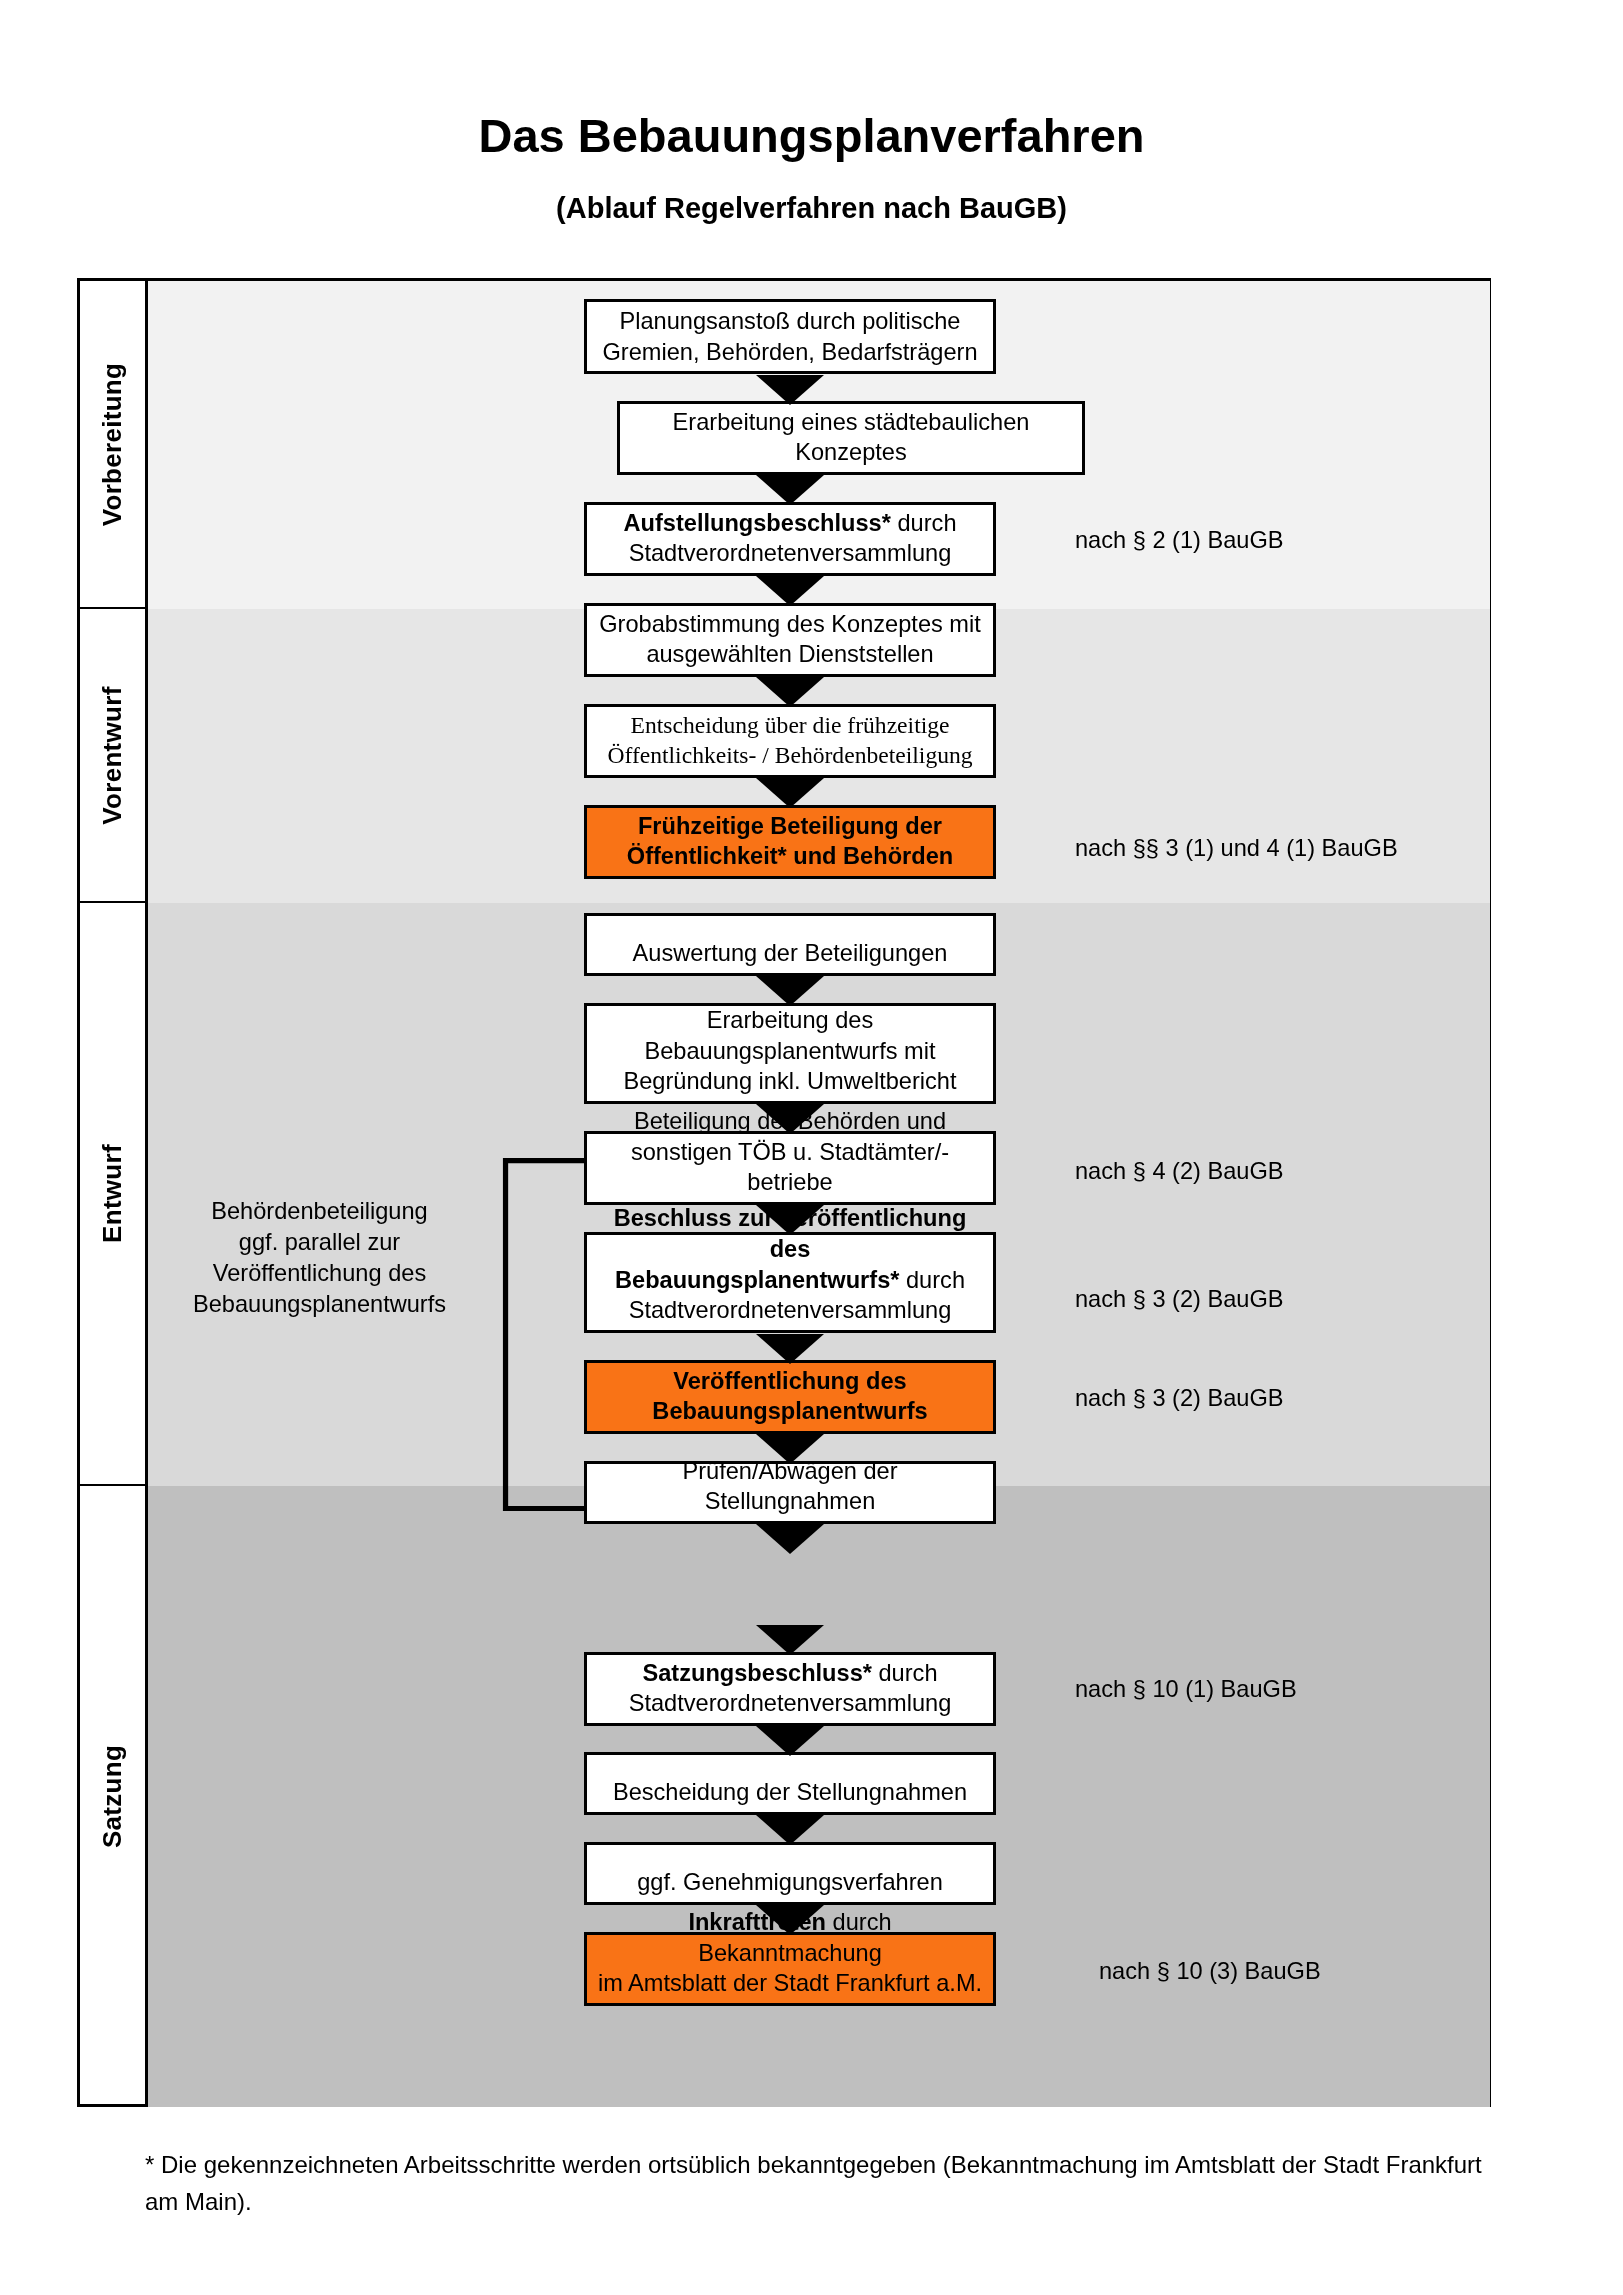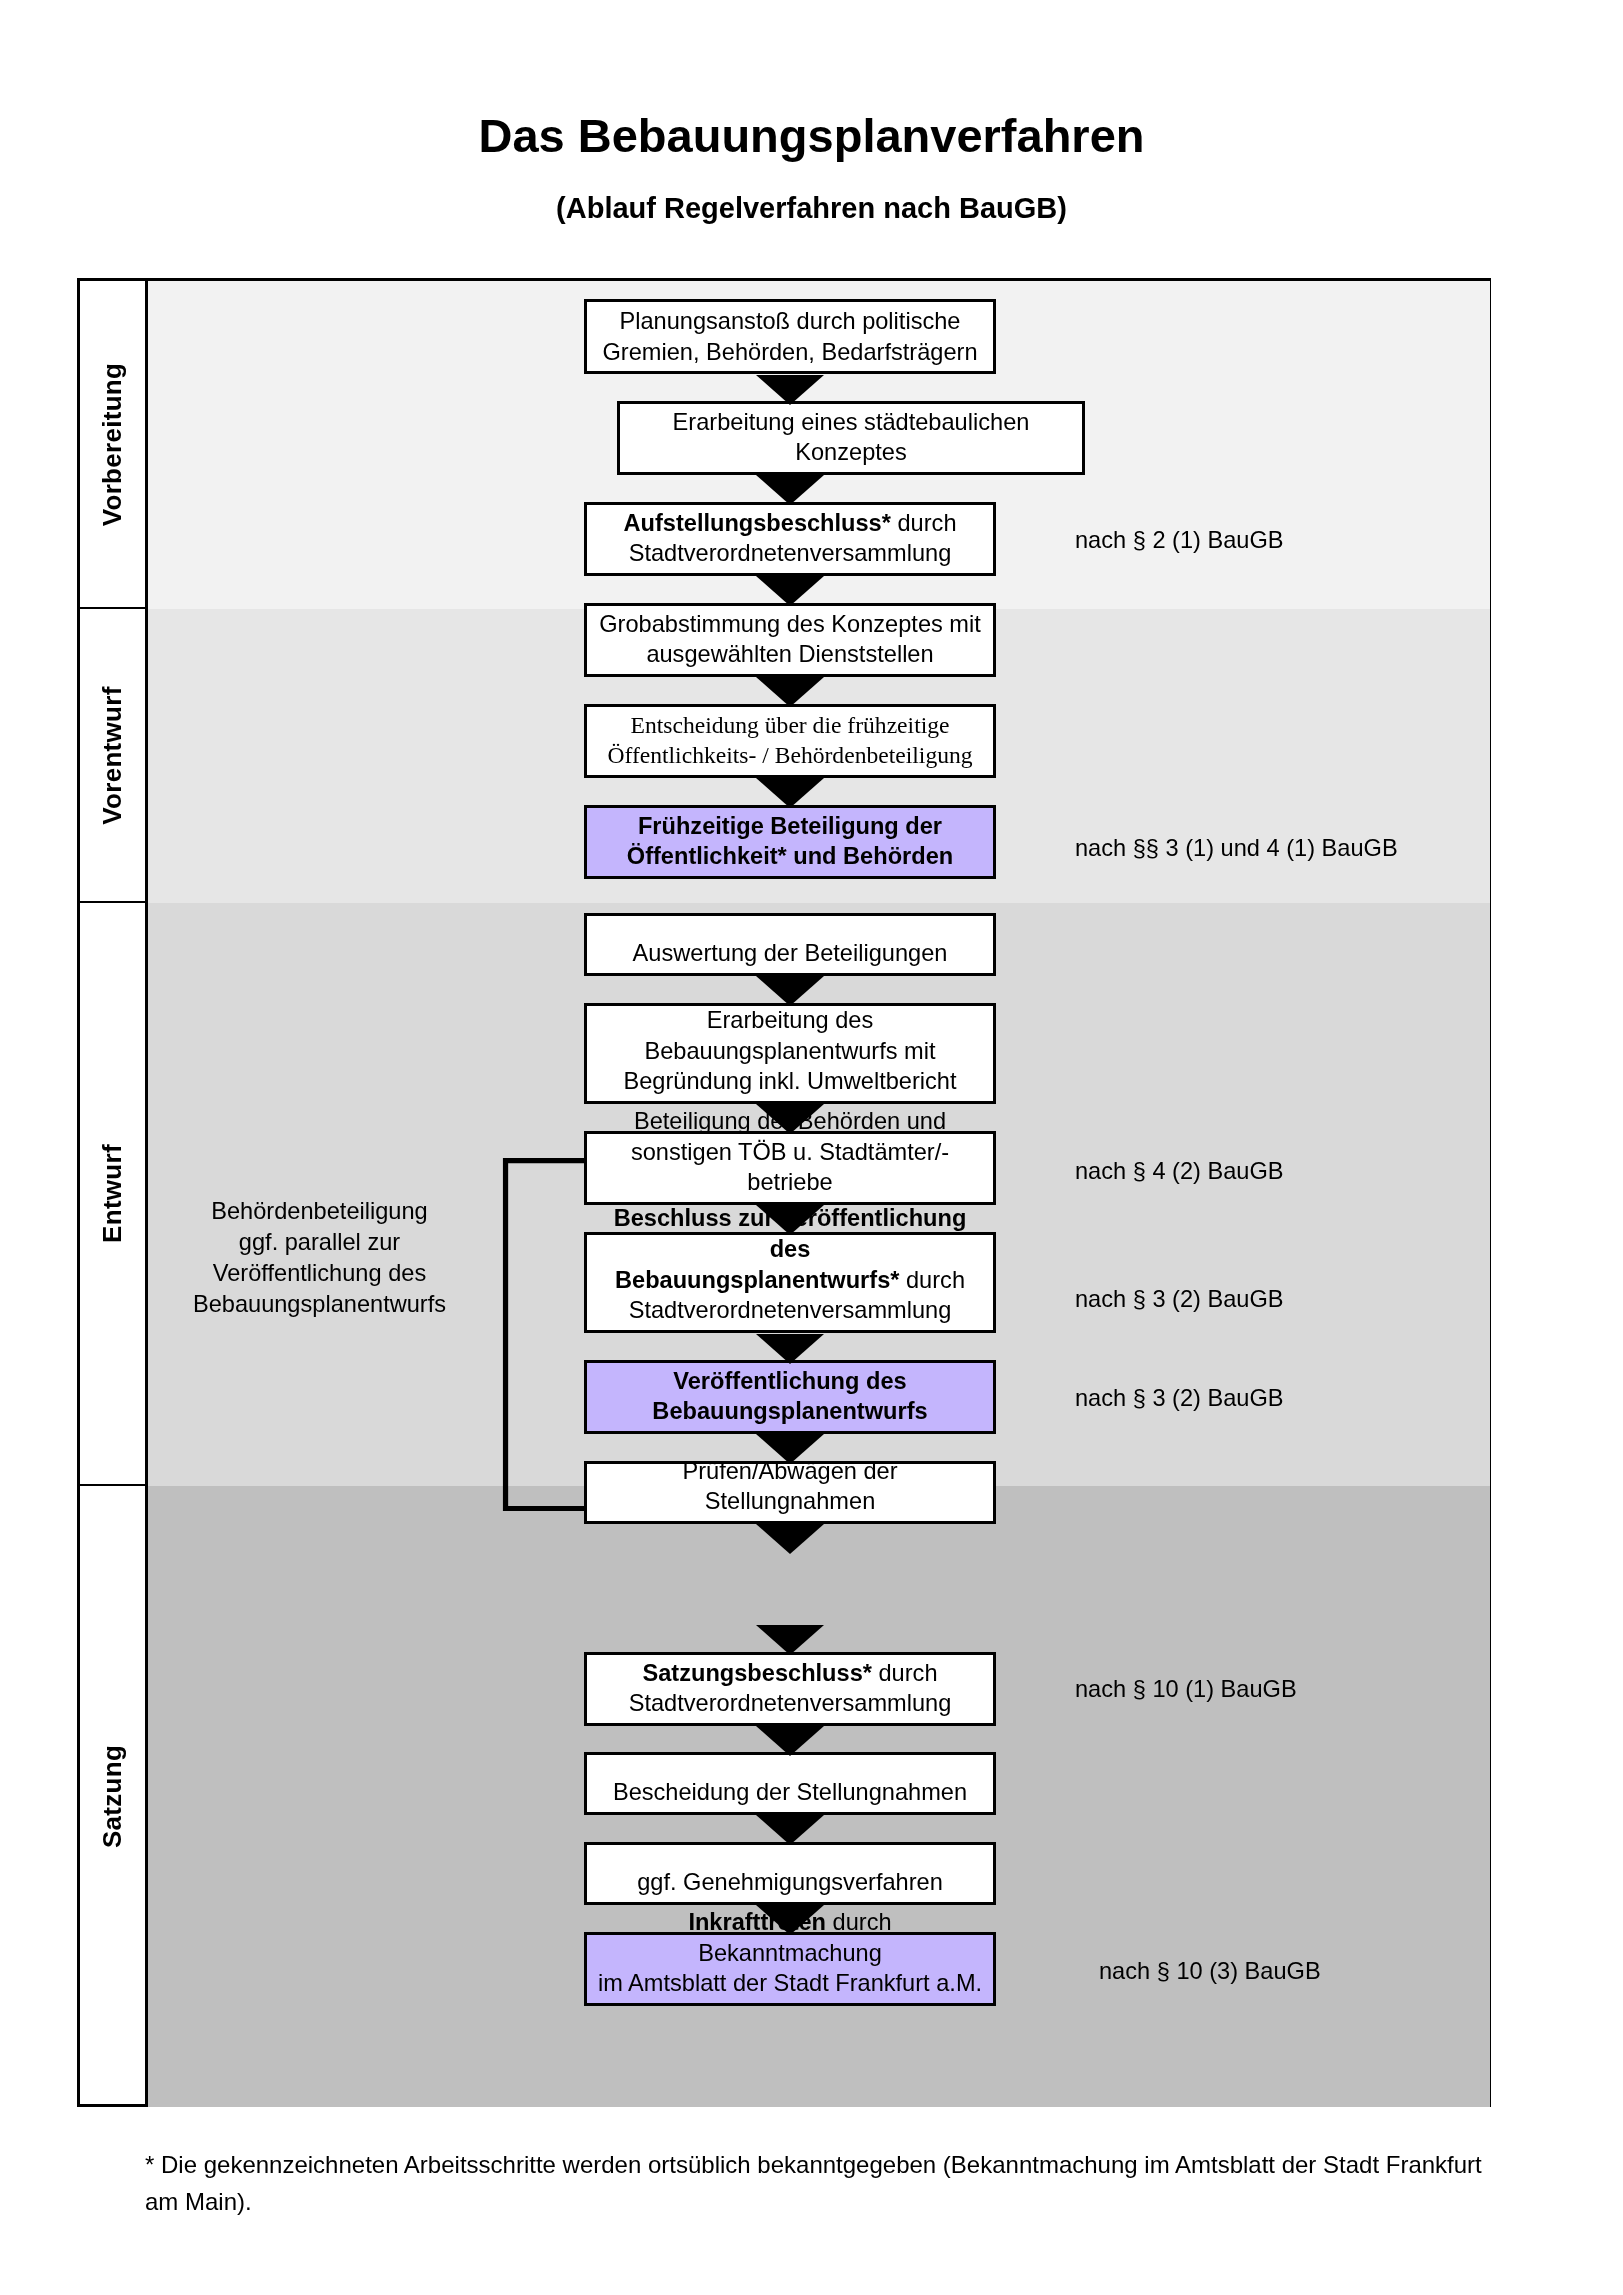--- a/index.html
+++ b/index.html
@@ -99,21 +99,21 @@
     display: flex;
     align-items: flex-end;
     justify-content: center;
     text-align: center;
     font-size: 23.6px;
     line-height: 1.30;
     padding: 3.9px 9.2px;
     z-index: 4;
   }
   .node .b { font-weight: bold; }
-  .node.blue { background: #c4b5fd; }
+  .node.blue { background: #f97316; }
 
   
   .arrow-down {
     position: absolute;
     width: 0;
     height: 0;
     border-left: 34px solid transparent;
     border-right: 34px solid transparent;
     border-top: 30px solid #000000;
     z-index: 5;

